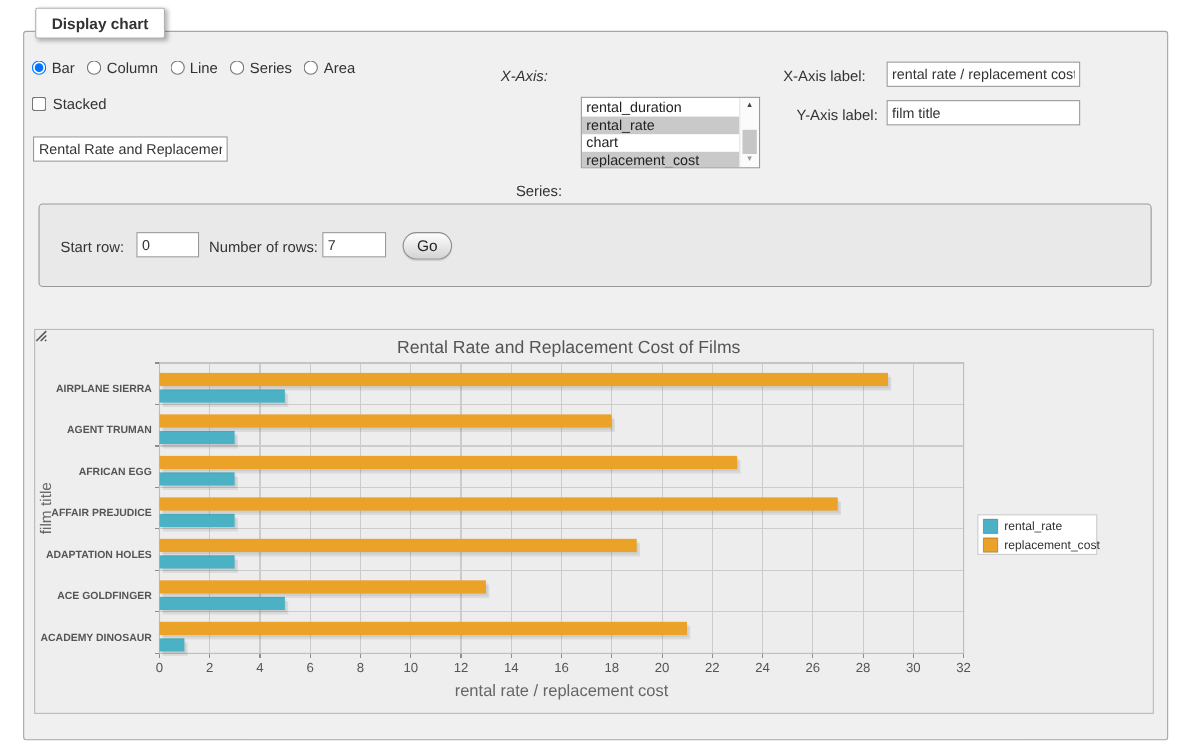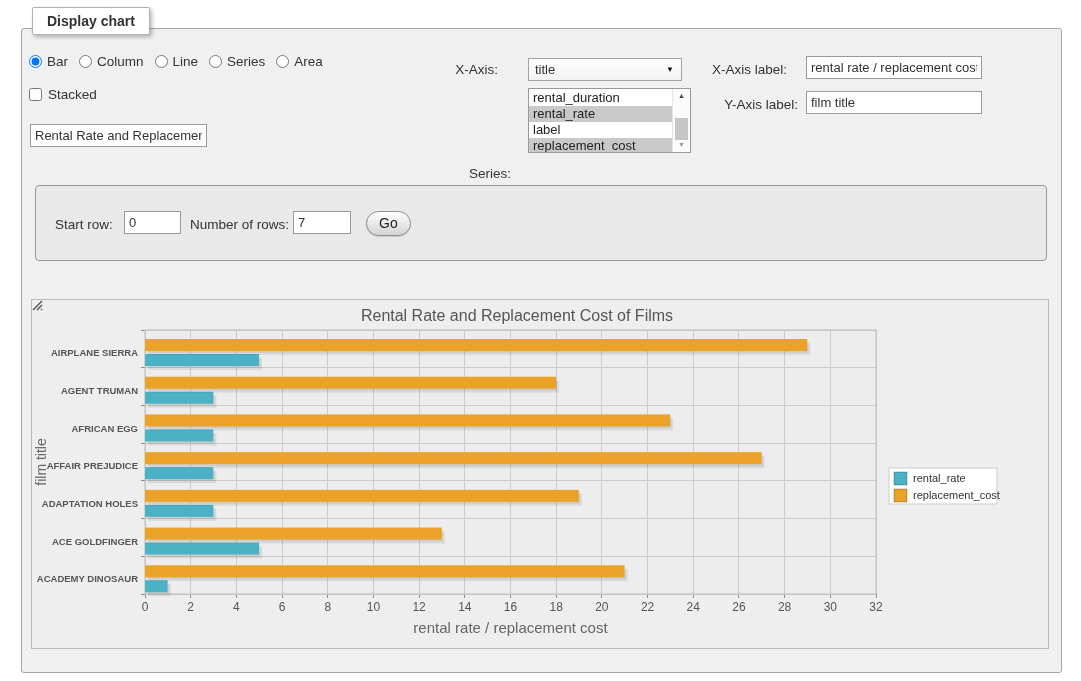--- a/index.html
+++ b/index.html
@@ -18,21 +18,21 @@
   .ctl-label{font-size:13.5px;color:#333;text-align:center;}
   .radio-row{left:29px;top:54px;display:flex;align-items:center;}
   .radio-row label{display:flex;align-items:center;margin-right:11px;font-size:13.5px;cursor:default;}
   .radio-row input{margin:0 5px 0 0;width:13px;height:13px;}
   .check-row{left:29px;top:87px;display:flex;align-items:center;font-size:13.5px;}
   .check-row input{margin:0 6px 0 0;width:13px;height:13px;}
 
   .tinput{background:#fff;border:1px solid #999;font-size:13px;color:#333;
           padding:2px 4px;font-family:"Liberation Sans",sans-serif;box-sizing:border-box;height:23px;}
   #title-input{left:30px;top:124px;width:177px;}
-  #xaxis-caption{left:440px;top:62px;width:58px;text-align:right;}
+  #xaxis-caption{left:440px;top:62px;width:58px;text-align:right;font-style:italic;}
   .selectbox{left:528px;top:58px;width:154px;height:23px;background:linear-gradient(#fefefe,#f2f2f2);
              border:1px solid #a2a2a2;box-sizing:border-box;font-size:13px;line-height:21px;
              padding-left:6px;cursor:default;}
   .selectbox .arrow{position:absolute;right:7px;top:7px;font-size:8px;color:#111;line-height:8px;}
   #series-caption{left:455px;top:139px;width:70px;margin-top:27px;}
   .multiselect{left:528px;top:88px;width:163px;height:65px;background:#fff;border:1px solid #999;
                box-sizing:border-box;overflow:hidden;}
   .multiselect .opts{position:absolute;left:0;top:1px;right:17px;}
   .opt{height:16px;line-height:16px;font-size:13px;padding-left:4px;color:#222;white-space:nowrap;}
   .opt.sel{background:#c9c9c9;}
@@ -96,31 +96,27 @@
     </div>
 
   <label class="abs check-row">
     <input type="checkbox" style="">
     <span>Stacked</span>
   </label>
 
   <input class="abs tinput" id="title-input" value="Rental Rate and Replacement Cost of Films" style="">
 
   <div class="abs ctl-label" id="xaxis-caption">X-Axis:</div>
-  <div class="abs selectbox">
-    <span>title</span>
-    <span class="arrow">▼</span>
-  </div>
 
   <div class="abs ctl-label" id="series-caption">Series:</div>
   <div class="abs multiselect">
     <div class="opts">
         <div class="opt">rental_duration</div>
         <div class="opt sel">rental_rate</div>
-        <div class="opt">label</div>
+        <div class="opt">chart</div>
         <div class="opt sel">replacement_cost</div>
       </div>
     <div class="sb">
       <div class="up">▲</div>
       <div class="thumb"></div>
       <div class="dn">▼</div>
     </div>
   </div>
 
   <div class="abs ctl-label" id="xlabel-caption">X-Axis label:</div>

